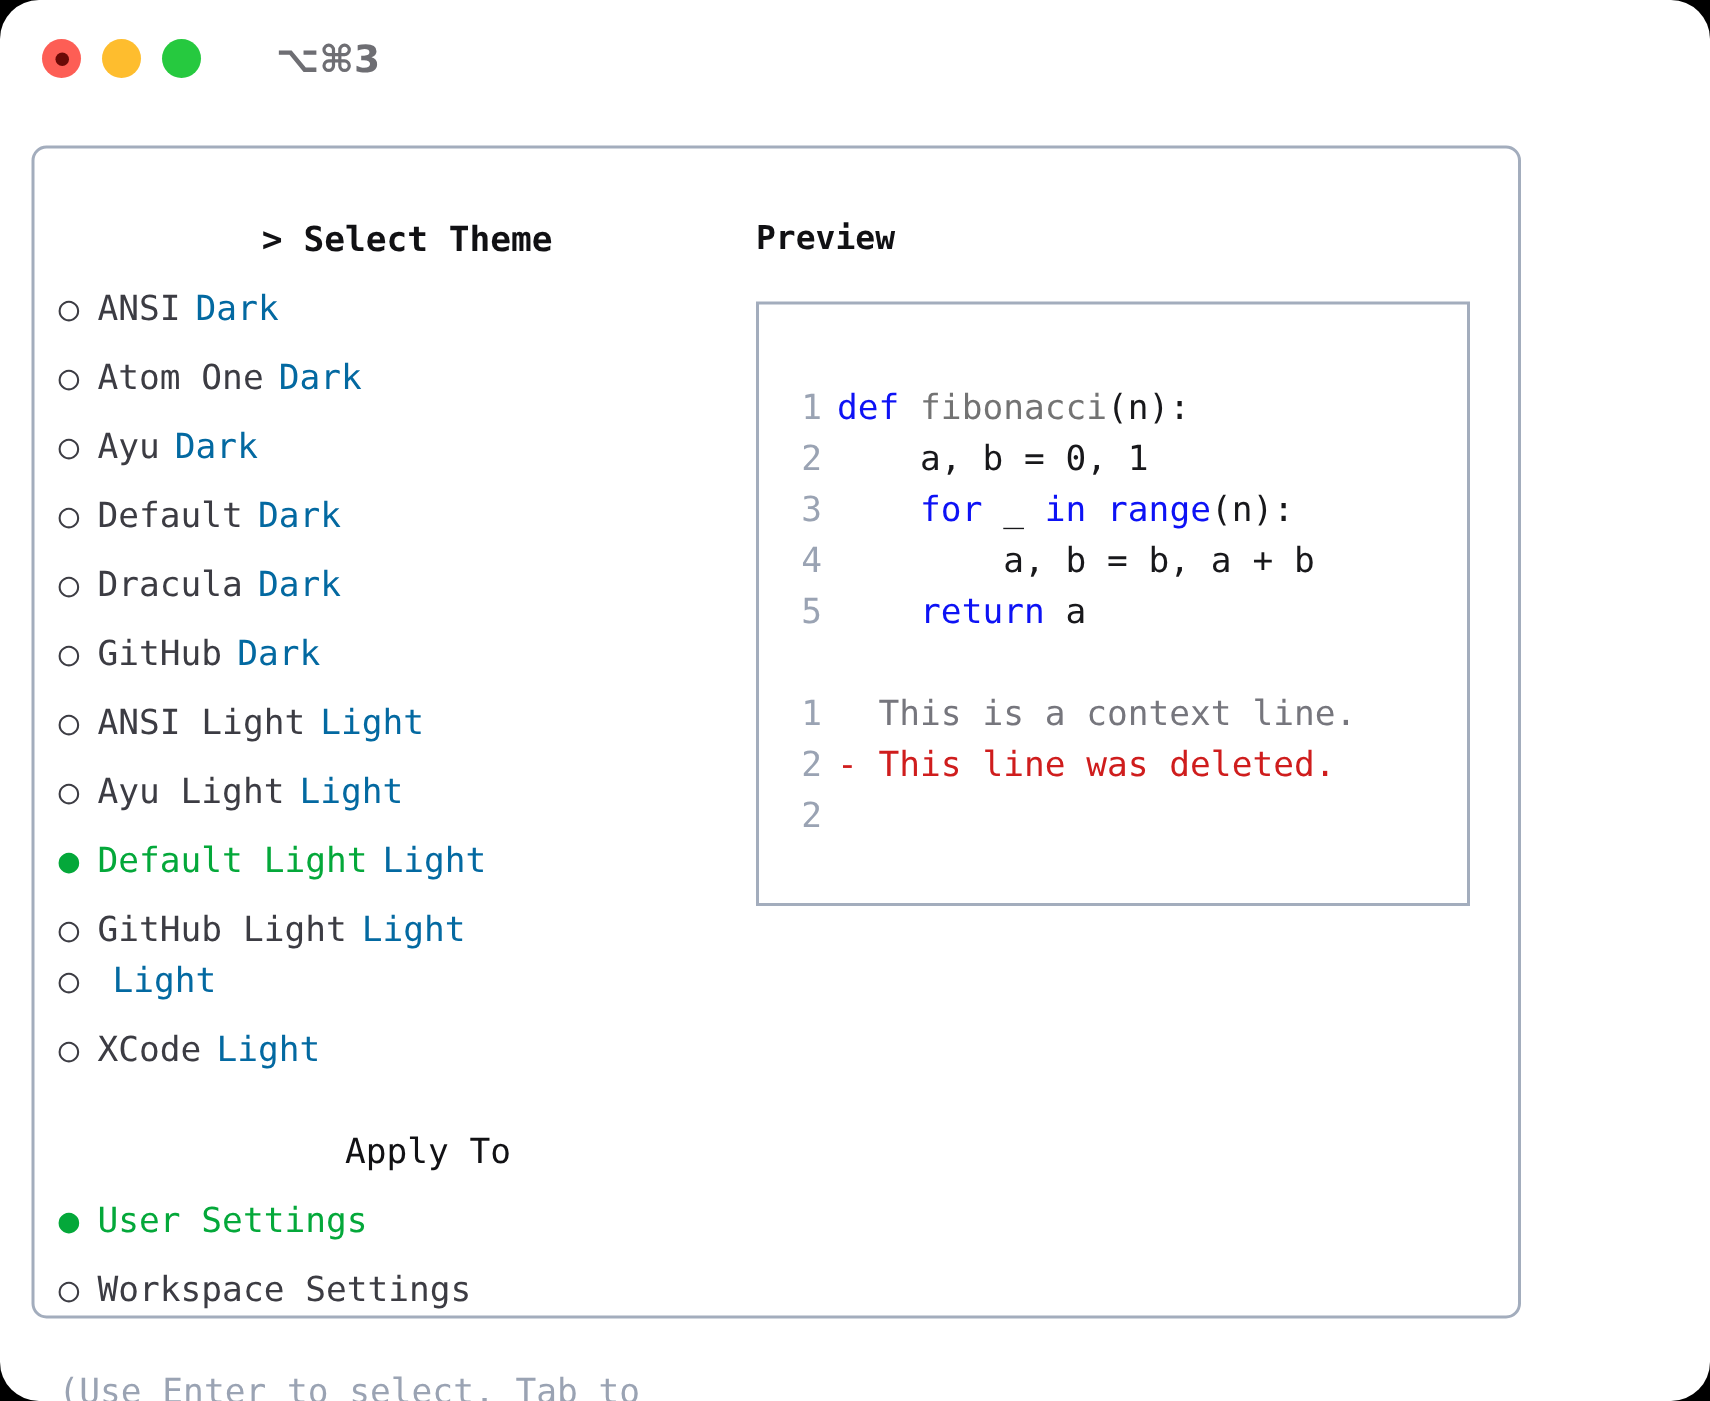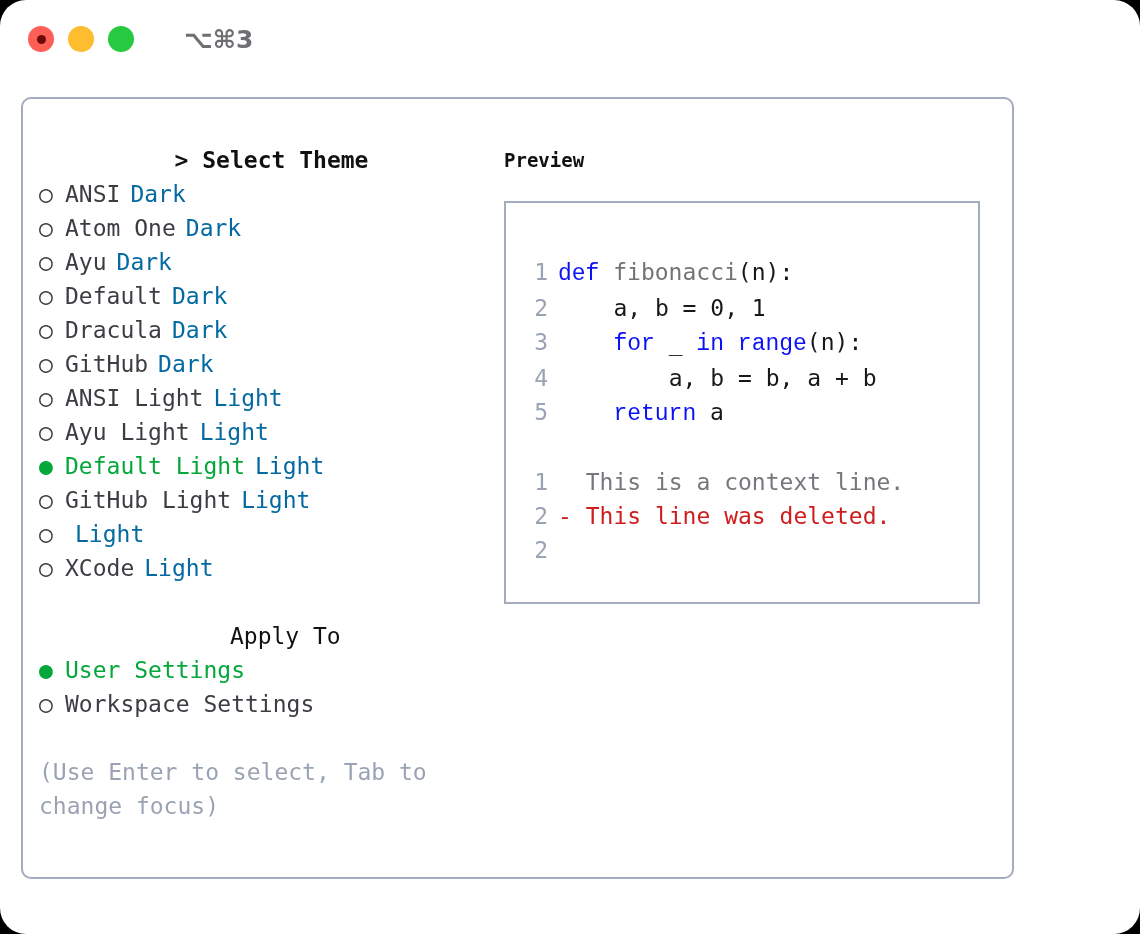--- a/index.html
+++ b/index.html
@@ -110,42 +110,42 @@
     line-height: 34px;
     white-space: pre;
   }
   .opt-bullet {
     width: 26px;
     display: inline-block;
     color: #3c3c43;
     flex: none;
   }
   .opt-bullet.sel { color: #04a83a; }
-  .opt-label { color: #3c3c43; }
+  .opt-label { color: #3c3c43; margin-top: 12px; }
   .opt-label.sel { color: #04a83a; }
   .opt-cat {
     color: #0369a1;
     margin-left: 10px;
   }
 
   .spacer-sm  { height: 34px; }
   .spacer-md  { height: 34px; }
 
   .hint {
     font-size: 23px;
     line-height: 34px;
     color: #9aa3b3;
     width: 420px;
     white-space: normal;
     word-spacing: 0px;
   }
 
   
   .preview-title {
-    font-size: 19px;
+    font-size: 22px;
     line-height: 34px;
     font-weight: bold;
     color: #111114;
     margin-bottom: 24px;
   }
   .preview-box {
     width: 476px;
     height: 403px;
     border: 2px solid #a3adbd;
     box-sizing: border-box;
@@ -160,21 +160,21 @@
   }
   .gutter {
     width: 24px;
     text-align: right;
     color: #9aa3b3;
     flex: none;
     margin-right: 10px;
   }
   .code-text { white-space: pre; }
 
-  .tok-kw    { color: #0d12f5; font-family: Liberation Mono, monospace; }
+  .tok-kw    { color: #0d12f5; }
   .tok-fn    { color: #737373; }
   .tok-plain { color: #18181b; }
 
   .diff-gap { height: 34px; }
   .diff-context { color: #76767d; }
   .diff-del     { color: #cf1d1d; }
   .diff-add     { color: #00b514; }
 </style>
 </head>
 <body>

